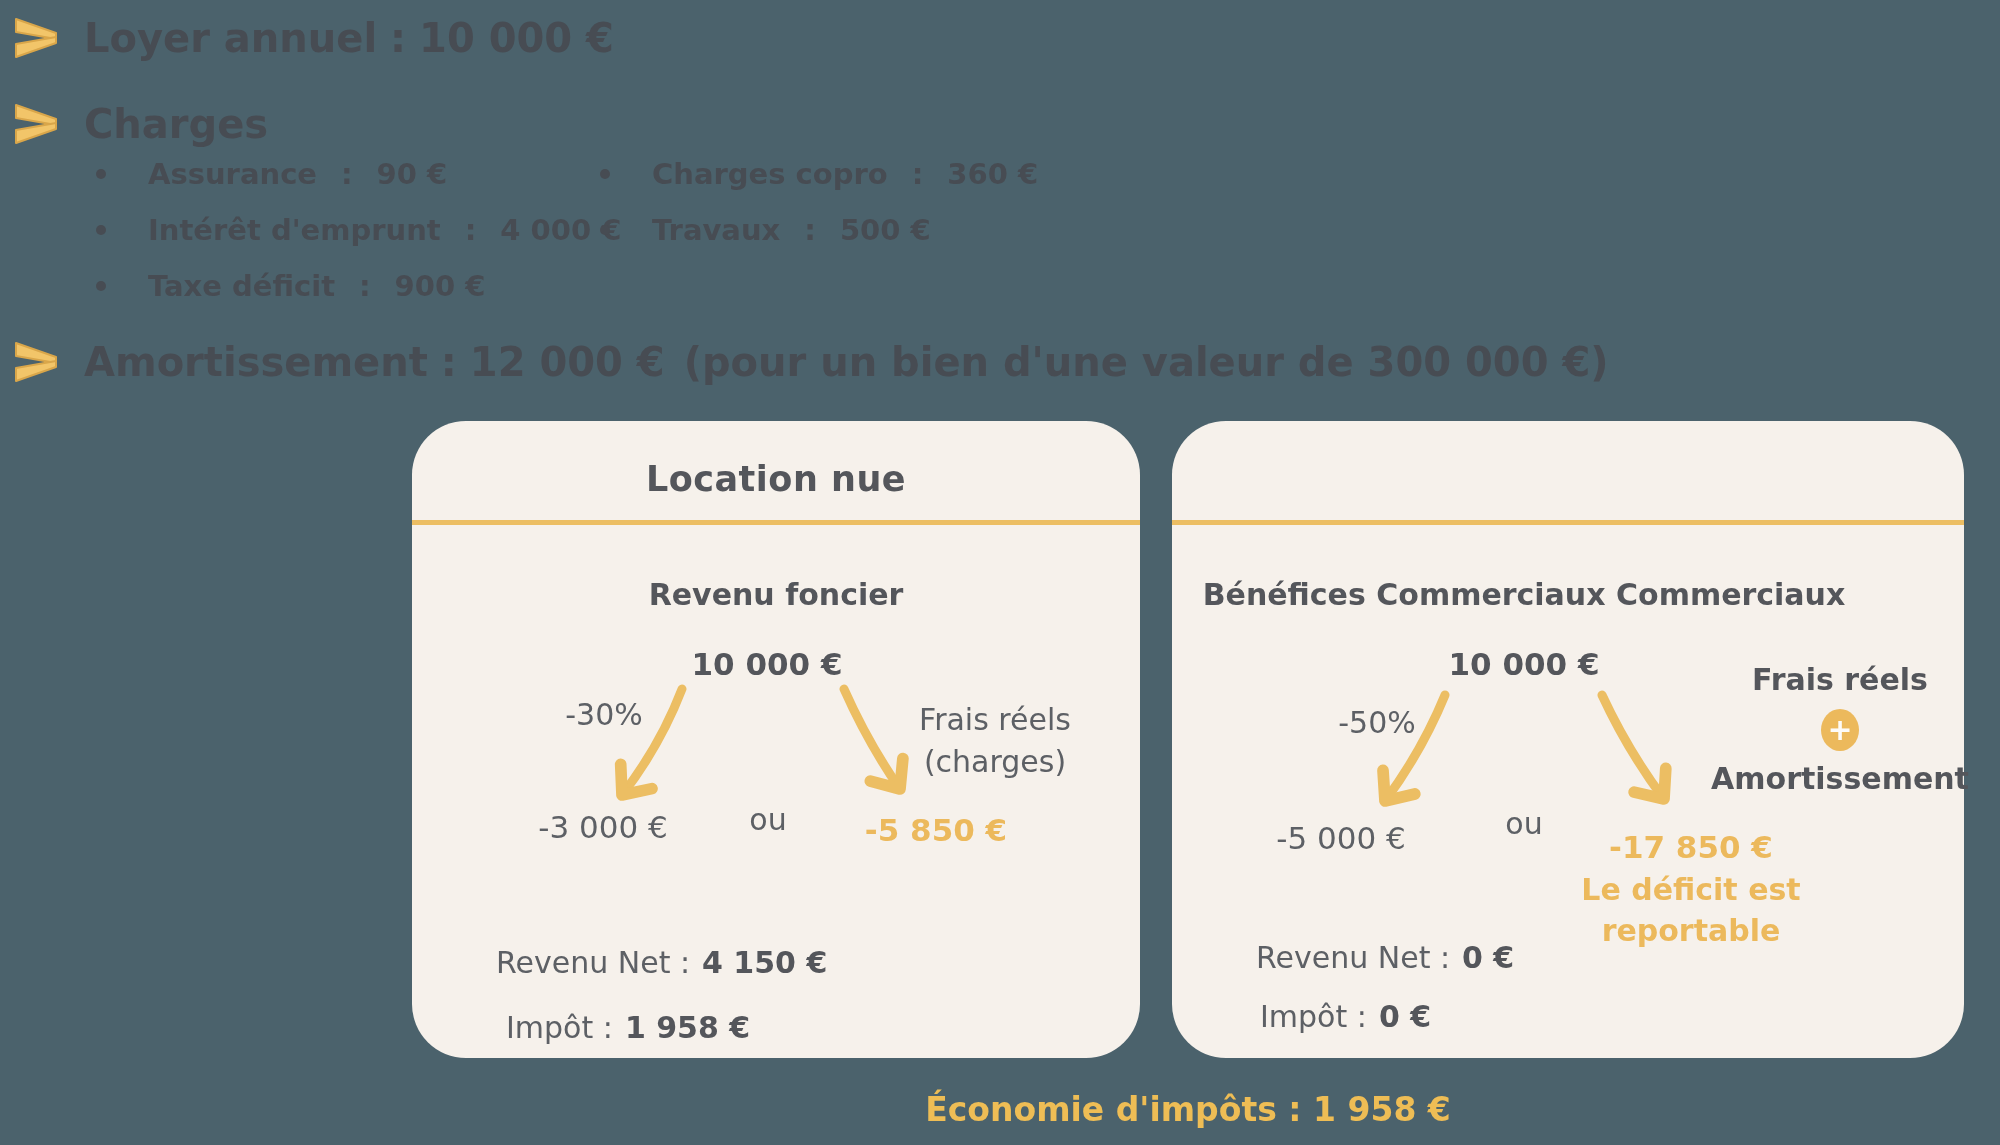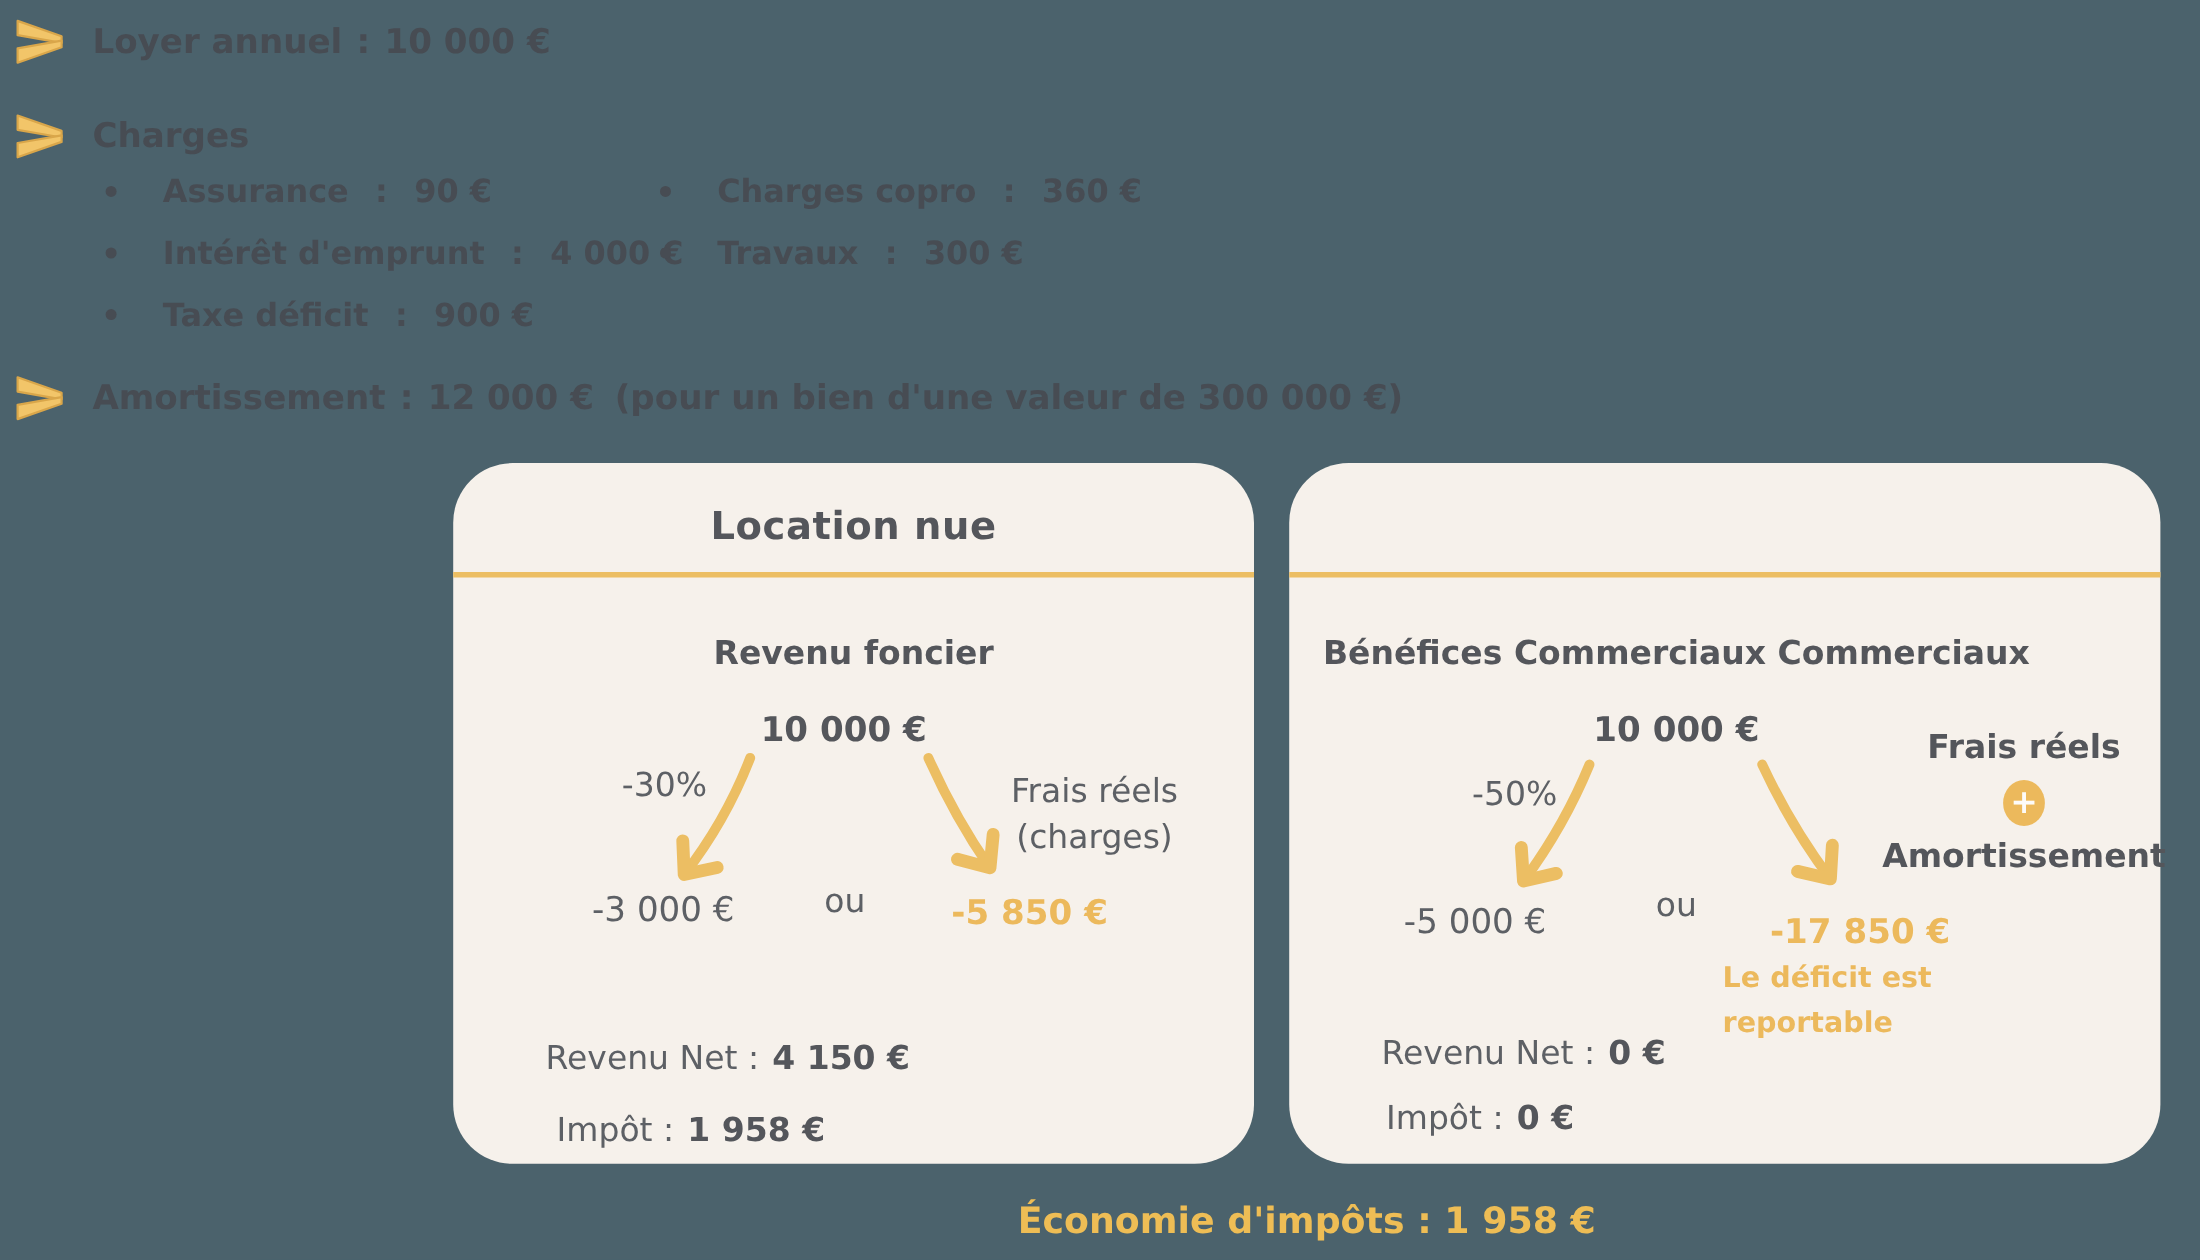--- a/index.html
+++ b/index.html
@@ -16,21 +16,21 @@
   html,body{width:2000px;height:1145px;}
   body{
     background:var(--bg);
     font-family:"DejaVu Sans","Liberation Sans",sans-serif;
     position:relative;
     overflow:hidden;
   }
   .stage{position:absolute;left:0;top:0;width:2000px;height:1145px;}
 
   
-  .toprow{position:absolute;display:flex;align-items:center;gap:24px;color:var(--top-text);font-weight:bold;font-size:31px;}
+  .toprow{position:absolute;display:flex;align-items:center;gap:24px;color:var(--top-text);font-weight:bold;font-size:40px;}
   .toprow .pair{display:flex;align-items:center;gap:13px;}
   .chev{width:48px;height:44px;flex:0 0 auto;}
   .subcol{position:absolute;display:flex;flex-direction:column;}
   .subrow{height:56px;display:flex;align-items:center;gap:24px;color:var(--top-text);font-weight:bold;font-size:29px;}
   .dot{width:10px;height:10px;border-radius:50%;background:var(--top-text);margin-right:18px;flex:0 0 auto;}
   .note{margin-left:6px;}
 
   
   .card{position:absolute;top:421px;height:637px;background:var(--card-bg);border-radius:54px;}
   .card1{left:412px;width:728px;}
@@ -47,21 +47,21 @@
   .ou{position:absolute;width:120px;text-align:center;font-size:30px;color:var(--gray-text);}
   .card1 .ou{left:296px;top:381px;}
   .card2 .ou{left:292px;top:385px;}
   .res-gray{position:absolute;width:240px;text-align:center;font-size:31px;color:var(--gray-text);}
   .card1 .res-gray{left:71px;top:388px;}
   .card2 .res-gray{left:49px;top:399px;}
   .res-yellow{position:absolute;width:240px;text-align:center;font-size:31px;font-weight:bold;color:var(--yellow-text);}
   .card1 .res-yellow{left:404px;top:391px;}
   .card2 .res-yellow{left:399px;top:408px;}
   .frais1{position:absolute;left:458px;top:278px;width:250px;text-align:center;font-size:30px;color:var(--gray-text);line-height:42px;}
-  .deficit{position:absolute;left:394px;top:448px;width:250px;font-size:26px;font-weight:bold;color:var(--yellow-text);line-height:41px;}
+  .deficit{position:absolute;left:394px;top:448px;width:250px;text-align:center;font-size:30px;font-weight:bold;color:var(--yellow-text);line-height:41px;}
   .sidecol{position:absolute;left:538px;top:241px;width:260px;text-align:center;color:var(--dark-text);font-weight:bold;font-size:30px;}
   .plus-badge{display:block;margin:12px auto 10px auto;width:38px;height:42px;border-radius:50%;background:var(--yellow-text);color:#fdfbf8;font-size:30px;font-weight:bold;line-height:42px;text-align:center;}
   .netrow{position:absolute;display:flex;align-items:center;gap:12px;font-size:30px;color:var(--gray-text);}
   .netrow .val{font-weight:bold;color:var(--dark-text);}
   .card1 .rn{left:84px;top:524px;}
   .card1 .imp{left:94px;top:589px;}
   .card2 .rn{left:84px;top:519px;}
   .card2 .imp{left:88px;top:578px;}
   .arrows{position:absolute;left:0;top:0;width:100%;height:100%;pointer-events:none;}
 
@@ -118,21 +118,21 @@
     <div class="subrow">
       <span class="dot"></span>
       <span>Charges copro</span>
       <span>:</span>
       <span>360 €</span>
     </div>
     <div class="subrow">
       <span class="dot"></span>
       <span>Travaux</span>
       <span>:</span>
-      <span>300 €</span>
+      <span>500 €</span>
     </div>
   </div>
 
   <div class="toprow" style="left:12px;top:338px;height:48px;">
     <svg class="chev" viewBox="0 0 48 44">
       <path d="M4 3 L44 17 L44 23 L4 16 Z" fill="#f2c569" stroke="#d9a64a" stroke-width="2" stroke-linejoin="round"></path>
       <path d="M4 41 L44 27 L44 21 L4 28 Z" fill="#f2c569" stroke="#d9a64a" stroke-width="2" stroke-linejoin="round"></path>
     </svg>
     <span class="pair">
       <span>Amortissement</span>

